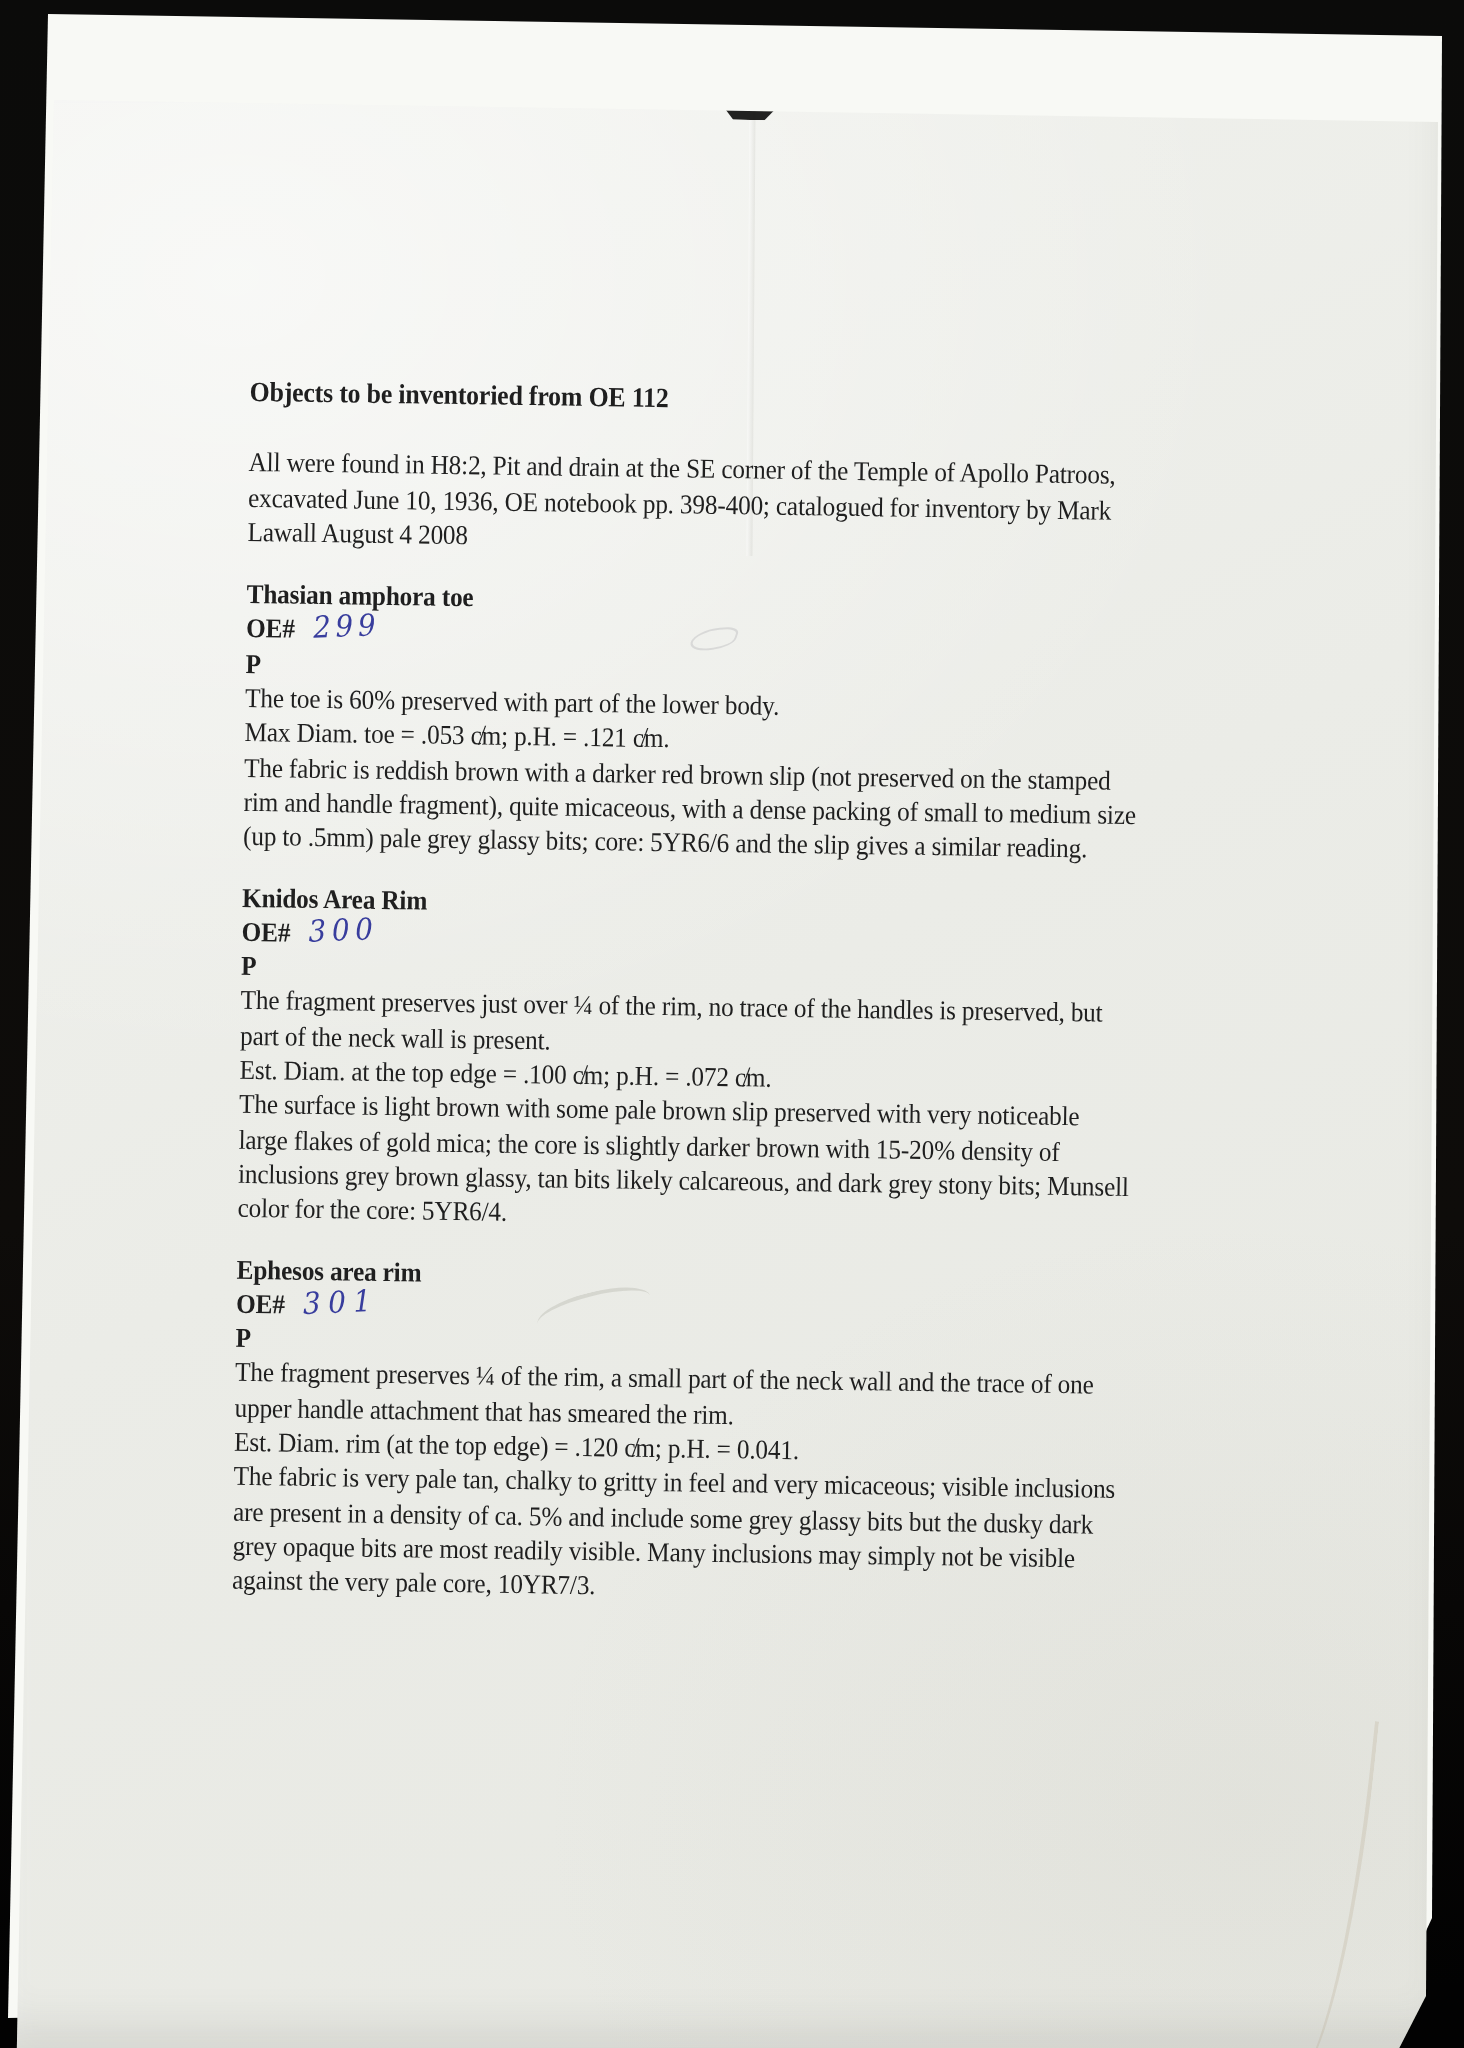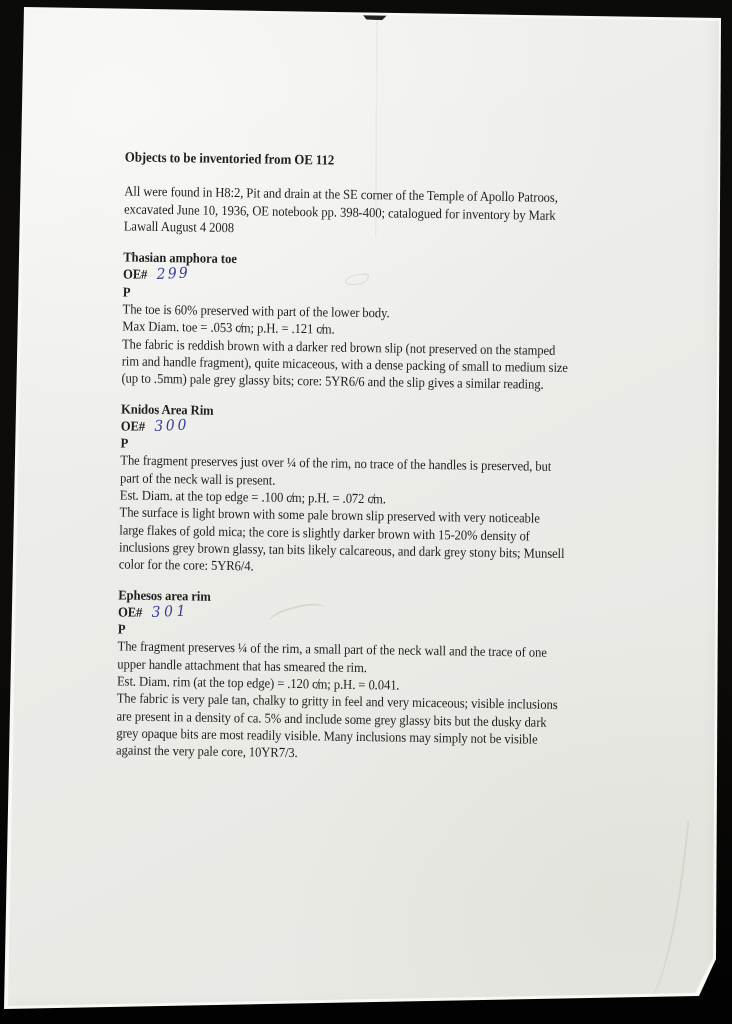--- a/index.html
+++ b/index.html
@@ -21,20 +21,21 @@
 
   
   .paper {
     position: absolute; inset: 0;
     background:
       radial-gradient(ellipse 820px 640px at 16% 10%, rgba(255,255,255,0.55), rgba(255,255,255,0) 62%),
       radial-gradient(ellipse 500px 420px at 85% 88%, rgba(186,184,172,0.14), rgba(186,184,172,0) 70%),
       linear-gradient(152deg, #f1f2ee 0%, #ebece7 48%, #e7e8e2 100%);
     clip-path: polygon(27px 10px, 719px 21px, 713px 958px, 695px 993px, 8px 1006px);
     box-shadow: inset -7px -9px 22px rgba(95,95,88,0.16), inset 5px 5px 16px rgba(255,255,255,0.45);
+    margin-top: 40px;
   }
 
   
   .crease { position: absolute; pointer-events: none; }
   .crease-top-vertical {
     left: 374px; top: 10px; width: 3px; height: 228px;
     background: linear-gradient(to right, rgba(255,255,255,0.8), rgba(150,150,140,0.28));
     opacity: 0.55; transform: rotate(0.4deg);
   }
   .edge-notch {

